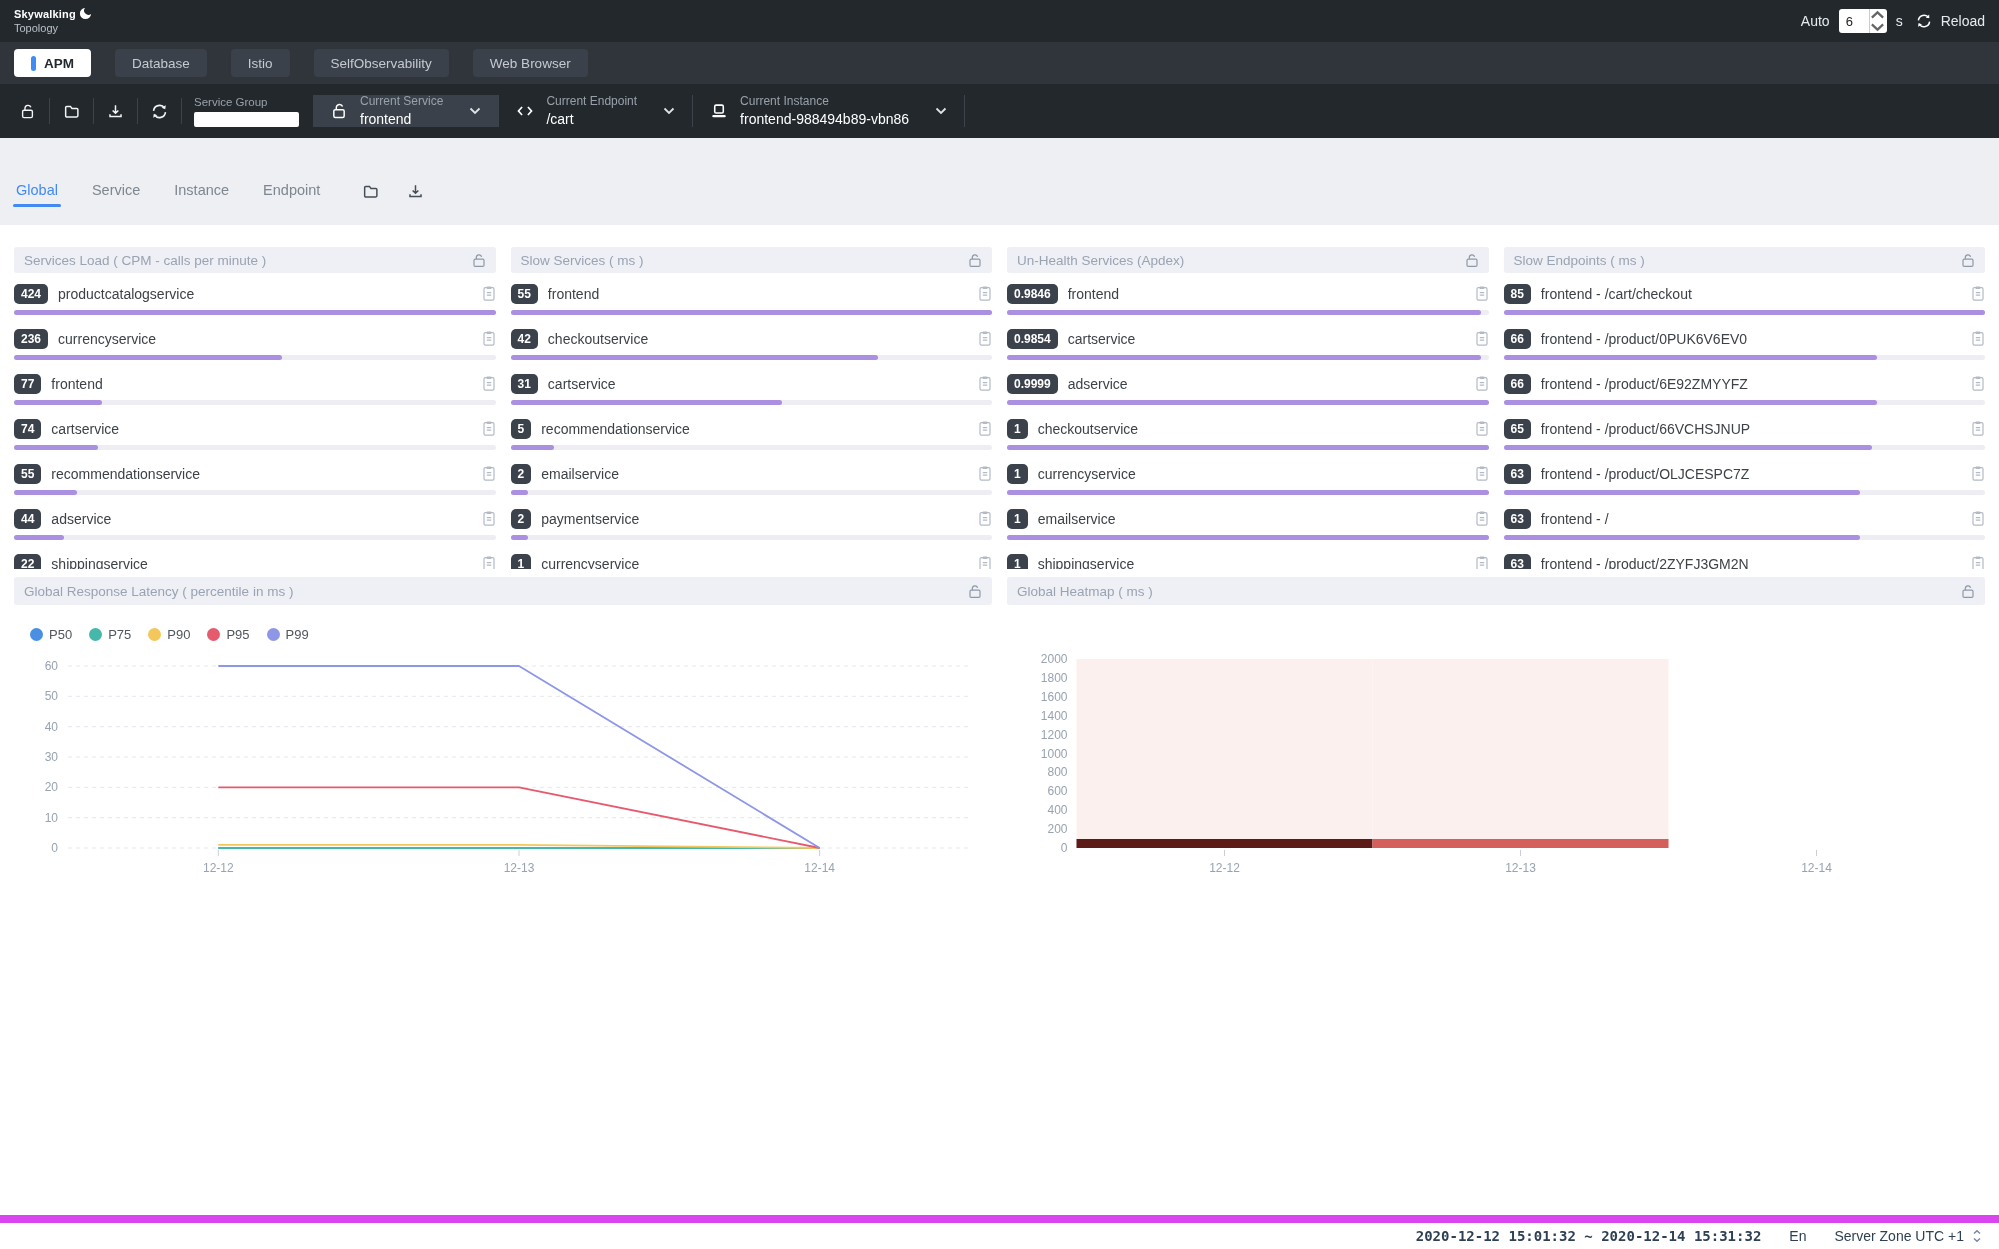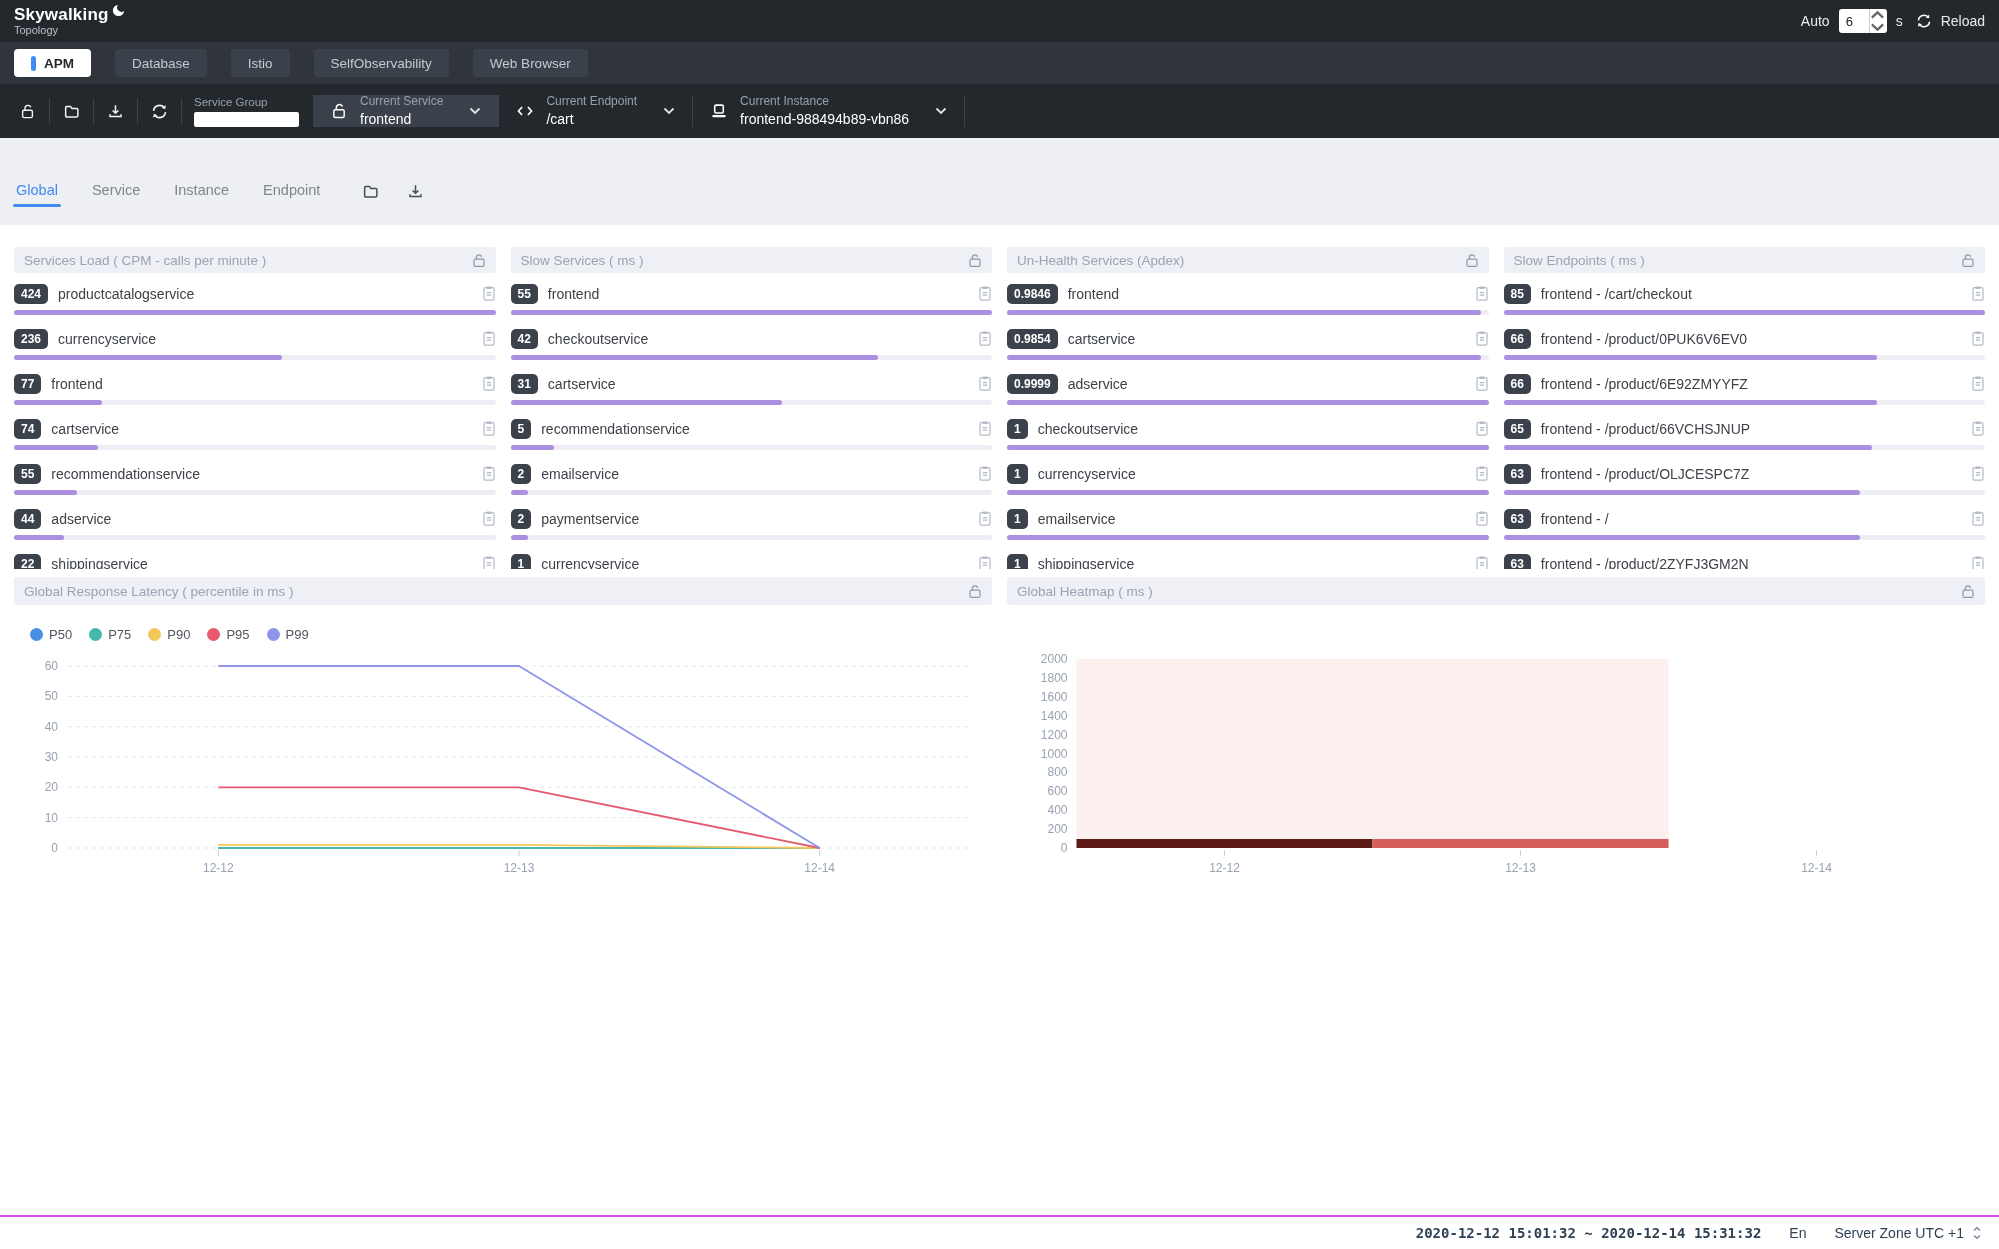--- a/index.html
+++ b/index.html
@@ -4,21 +4,21 @@
 <style>
   * { box-sizing: border-box; margin: 0; padding: 0; }
   html,body { width:1999px; height:1249px; overflow:hidden; }
   body { font-family:"Liberation Sans", sans-serif; background:#fff; }
   .app { width:1999px; height:1249px; display:flex; flex-direction:column; }
 
   
   .topnav { height:42px; background:#23282d; display:flex; align-items:center; padding:0 14px; flex:none; }
   .brand { display:flex; flex-direction:column; line-height:1; color:#fff; }
   .brand-top { display:flex; align-items:flex-start; gap:2px; }
-  .brand-title { font-size:17px; font-weight:bold; letter-spacing:.2px; }
+  .brand-title { font-size:11px; font-weight:bold; letter-spacing:.2px; }
   .brand-sub { font-size:11px; color:#b9c0c7; margin-top:2px; }
   .moon { width:15px; height:15px; color:#fff; margin-top:-3px; }
   .main-nav { display:flex; align-items:center; margin-left:50px; gap:30px;flex-direction:column; }
   .nav-item { display:flex; align-items:center; gap:9px; padding:8px 15px; border-radius:4px;
               font-size:14px; color:#cdd2d7; cursor:pointer; }
   .nav-item.active { background:#3a4047; color:#fff; }
   .nav-item .icon { width:15px; height:15px; }
   .auto-zone { margin-left:auto; display:flex; align-items:center; gap:9px; font-size:14px; color:#e8ebee; }
   .num-input { width:48px; height:24px; background:#fff; border-radius:3px; display:flex; align-items:center; overflow:hidden; }
   .num-input input { width:30px; border:0; outline:none; font-size:13px; padding-left:7px; color:#222; background:transparent; }
@@ -80,21 +80,21 @@
   .lg-dot { width:13px; height:13px; border-radius:50%; }
   .lg-label { font-size:13px; color:#51575e; }
   .chart-svg { width:100%; height:238px; display:block; }
   .hm-spacer { height:46px; }
   .grid-line { stroke:#e4e7ec; stroke-width:1; stroke-dasharray:4 4; }
   .axis-label { font-size:12px; fill:#98a2b0; font-family:"Liberation Sans",sans-serif; }
   .axis-tick { stroke:#c9ced6; stroke-width:1; }
   .series-line { fill:none; stroke-width:1.8; stroke-linejoin:round; }
 
   
-  .footer { height:34px; border-top:2px solid #d946ef; background:#fff; display:flex; align-items:center;
+  .footer { height:34px; border-top:8px solid #d946ef; background:#fff; display:flex; align-items:center;
             justify-content:flex-end; gap:28px; padding:0 16px; color:#2e4154; font-size:14px; flex:none; }
   .time { font-family:"DejaVu Sans Mono", monospace; font-weight:bold; }
   .zone { display:flex; align-items:center; gap:7px; }
   .f-stepper { width:12px; height:16px; color:#7487a0; }
   .icon svg, .moon svg, .chev svg, .lock-i svg, .copy-i svg, .vt-icon svg, .reload-icon svg, .f-stepper svg, .stepper svg { width:100%; height:100%; display:block; }
 </style>
 </head>
 <body>
 
 <div class="app">

